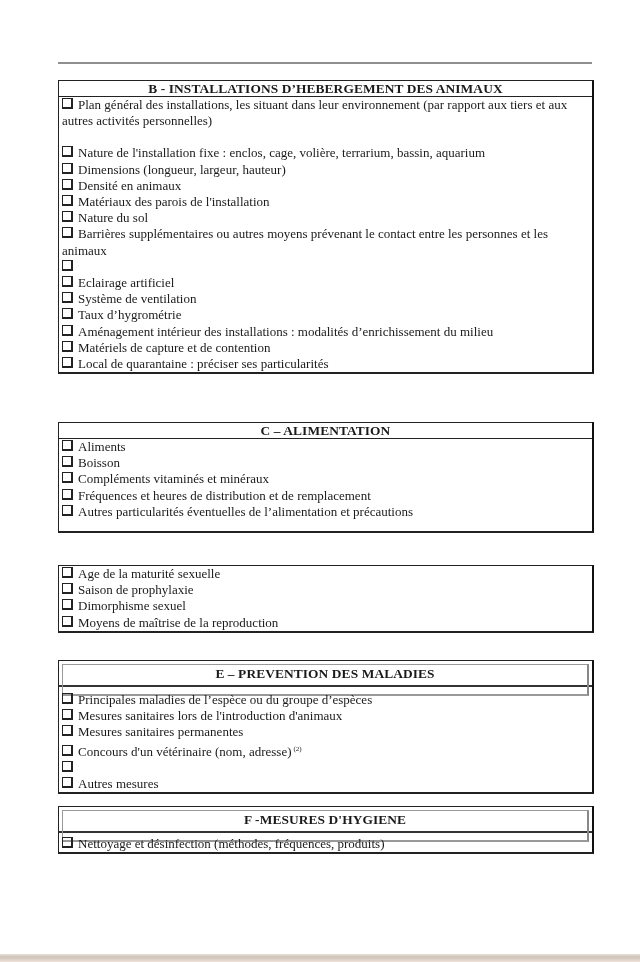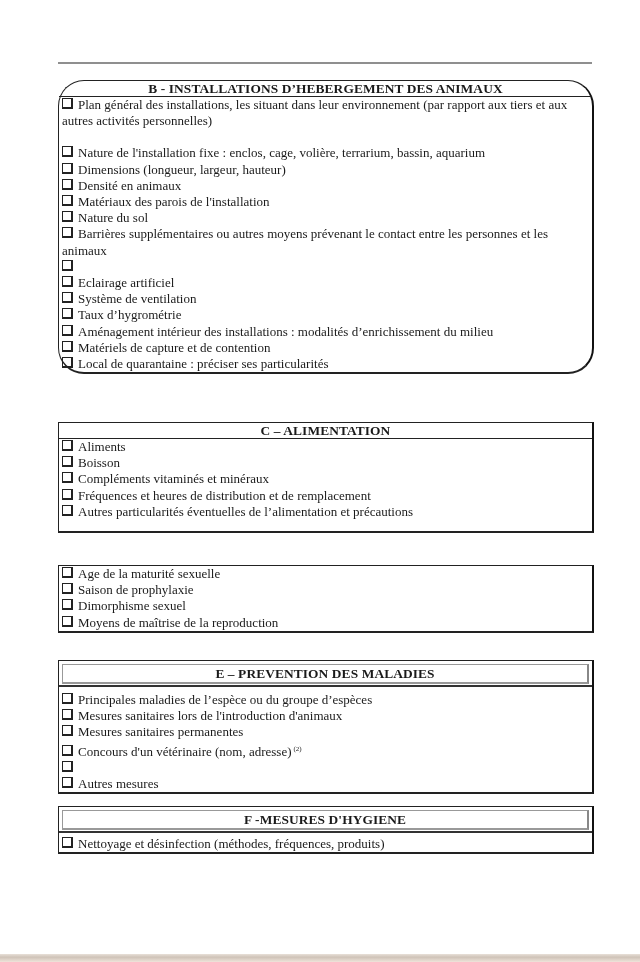--- a/index.html
+++ b/index.html
@@ -44,21 +44,21 @@
     }
     .section-header.framed {
       height: 26px;
       line-height: 26px;
       padding: 3px 3px 4px 3px;
       box-sizing: border-box;
       border-bottom: 2px solid #333;
     }
     .section-header.framed .inner {
       display: block;
-      height: 20px;
+      height: 32px;
       line-height: 18px;
       border: 1px solid #999;
       border-right: 2px solid #888;
       border-bottom: 2px solid #999;
       box-sizing: border-box;
     }
     .items {
       font-size: 13px;
       line-height: 16.2px;
       padding-left: 3px;
@@ -85,21 +85,21 @@
       margin-left: 2px;
     }
     .bottom-band {
       position: absolute;
       left: 0;
       top: 954px;
       width: 640px;
       height: 8px;
       background: linear-gradient(#e8e0d8, #cfc3b8 40%, #efe4da);
     }
-    #sec-b { top: 80px; border-radius: 26px; }
+    #sec-b { top: 80px; }
     #sec-c { top: 422px; height: 111px; }
     #sec-d { top: 565px; }
     #sec-e { top: 660px; }
     #sec-f { top: 806px; }
   </style>
 </head>
 <body>
 
 <div class="top-rule"></div>
 

